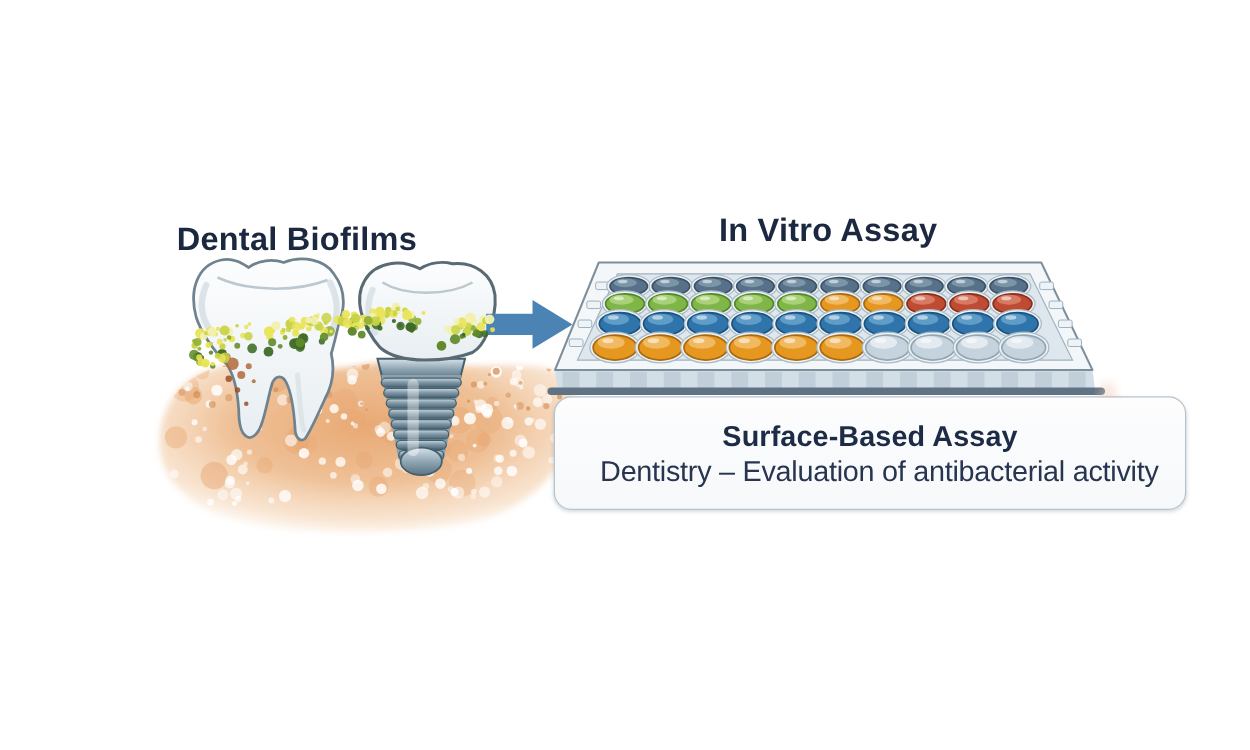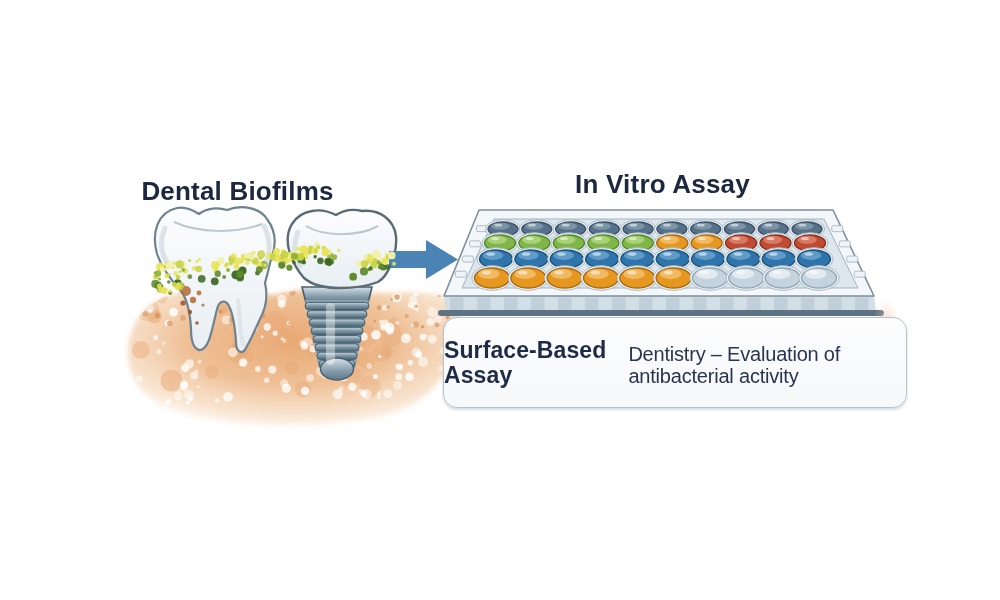--- a/index.html
+++ b/index.html
@@ -2,27 +2,27 @@
 <html><head>
 <meta charset="utf-8">
 <style>
   html,body{margin:0;padding:0;background:#ffffff;}
   .stage{position:relative;width:1000px;height:600px;background:#ffffff;overflow:hidden;
          font-family:"Liberation Sans",sans-serif;text-decoration:underline;}
   .scene{position:absolute;left:0;top:0;width:1000px;height:600px;}
   .title{position:absolute;text-align:center;font-weight:700;color:#1b2840;font-size:26px;letter-spacing:.2px;}
   #title-left{left:135px;top:176px;width:205px;}
   #title-right{left:550px;top:169px;width:225px;}
-  .caption-box{position:absolute;left:443px;top:317px;width:464px;height:91px;box-sizing:border-box;
+  .caption-box{position:absolute;left:443px;top:317px;width:506px;height:91px;box-sizing:border-box;
                border:1.5px solid #b6c2cc;border-radius:14px;
                background:linear-gradient(#fdfdfe,#f6f8fa);
                box-shadow:0 1.5px 3px rgba(110,130,150,.28);
-               display:flex;align-items:center;justify-content:center;}
+               display:flex;flex-direction:column;align-items:center;justify-content:center;}
   .cap-b{font-size:23px;font-weight:700;color:#1d2b47;line-height:25px;letter-spacing:.1px;}
-  .cap-r{font-size:20px;color:#283550;margin-top:4px;letter-spacing:-.2px;line-height:22px;margin-left:15px;}
+  .cap-r{font-size:23px;color:#283550;margin-top:4px;letter-spacing:-.2px;line-height:22px;margin-left:15px;}
 </style>
 </head>
 <body>
 
 <div class="stage">
 
   <svg class="scene" viewBox="0 0 1000 600">
     <defs>
       <radialGradient id="gumGrad" cx="0.5" cy="0.38" r="0.72">
         <stop offset="0%" stop-color="#e8a974"></stop>

